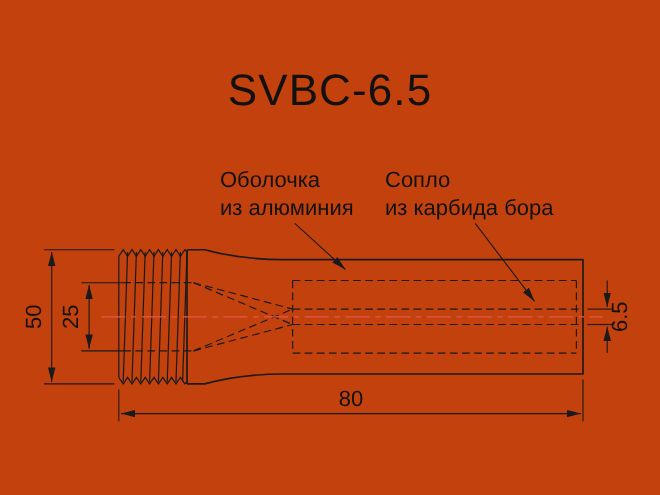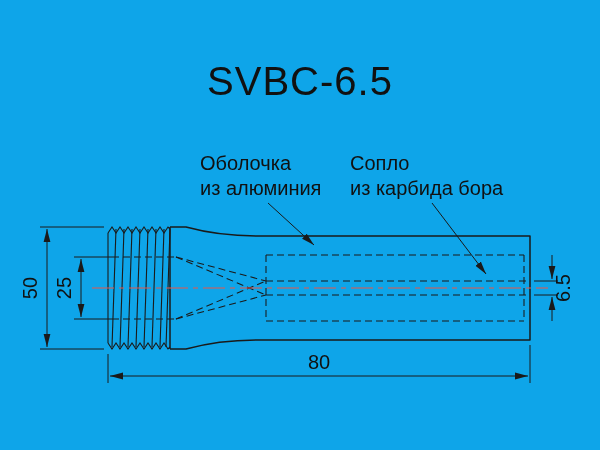--- a/index.html
+++ b/index.html
@@ -8,21 +8,21 @@
     background: #ffffff;
     width: 600px;
     height: 450px;
     overflow: hidden;
     font-family: "Liberation Sans", sans-serif;
   }
   .stage {
     position: relative;
     width: 600px;
     height: 450px;
-    background: #0ea5e9;
+    background: #c2410c;
   }
   svg { display: block; }
   text {
     fill: #111111;
     font-family: "Liberation Sans", sans-serif;
   }
   .title-text {
     font-size: 40px;
     font-weight: 500;
     letter-spacing: 1px;

